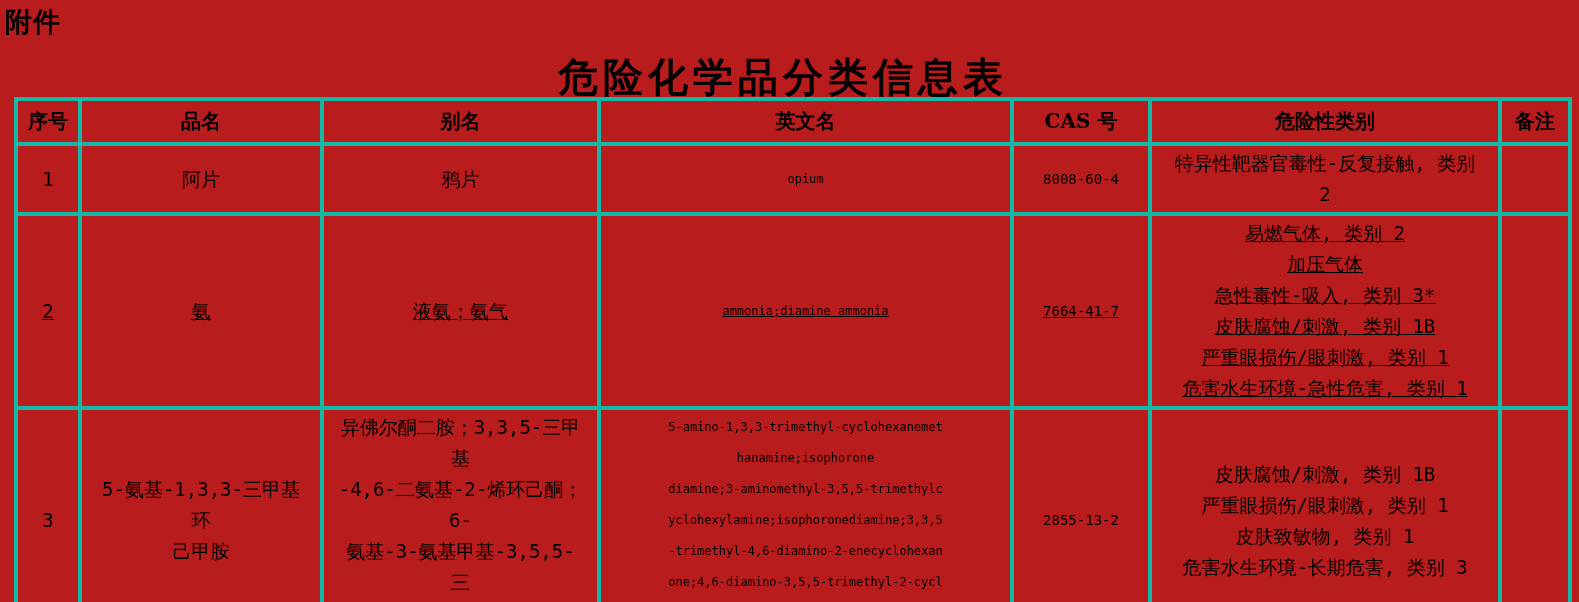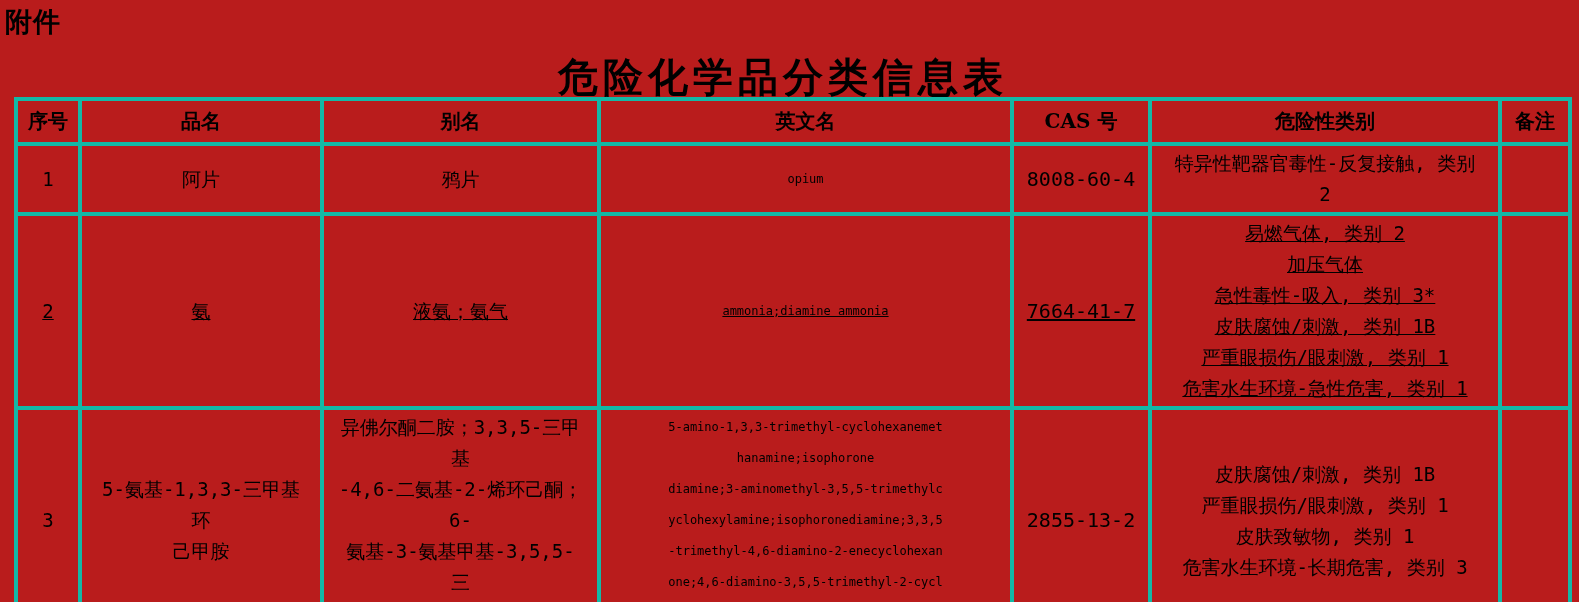--- a/index.html
+++ b/index.html
@@ -63,21 +63,21 @@
     font-size: 19px;
     line-height: 31px;
     padding: 2px 14px;
     text-align: center;
   }
   .chem-table td.c-index, .chem-table td.c-cas {
     text-align: center;
     padding: 2px 2px;
   }
   .chem-table td.c-english { font-size: 12px; }
-  .chem-table td.c-cas { font-size: 20px; }
+  .chem-table td.c-cas { font-size: 14px; }
   tr.row-1 td { height: 41px; }
   tr.row-2 td { height: 188px; text-decoration: underline; }
   tr.row-3 td { height: 219px; border-bottom: 2px solid #000; }
   tr.row-4 td { height: 45px; }
 </style>
 </head>
 <body>
 
 <div class="canvas">
 

